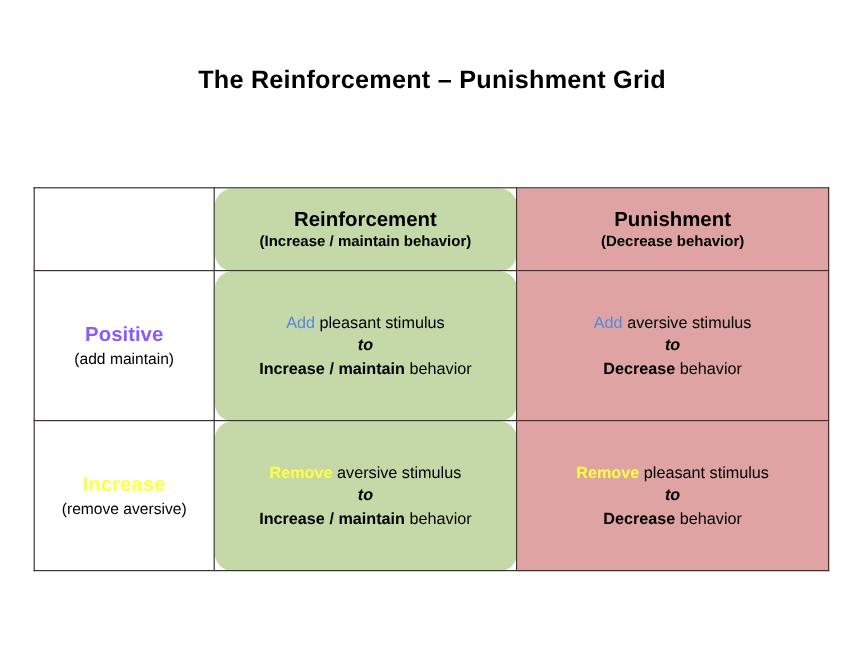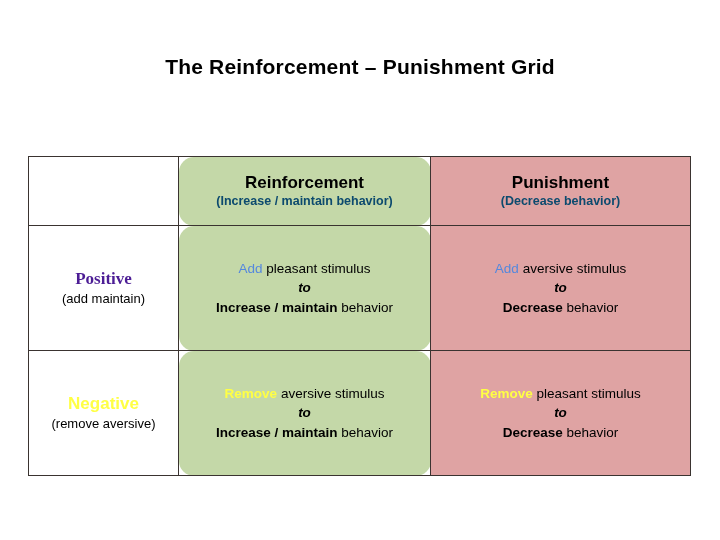--- a/index.html
+++ b/index.html
@@ -79,31 +79,31 @@
   
   .head-title {
     font-size: 17px;
     font-weight: bold;
     color: #000000;
     line-height: 1.15;
   }
   .head-sub {
     font-size: 12.5px;
     font-weight: bold;
-    color: #0c4a6e;
+    color: #000000;
     line-height: 1.2;
     margin-top: 1px;
   }
 
   .rl-main {
     font-size: 17px;
     font-weight: bold;
     line-height: 1.2;
   }
-  .rl-main.blue   { color: #4c1d95; font-family: Liberation Serif, serif; }
+  .rl-main.blue   { color: #8b5cf6; }
   .rl-main.yellow { color: #ffff44; }
   .rl-sub {
     font-size: 13px;
     color: #000000;
     line-height: 1.25;
     margin-top: 1px;
   }
 
   .cell-body {
     font-size: 13.5px;
@@ -191,21 +191,21 @@
               </span>
               <span class="line">
                 <span class="effect-strong">Decrease</span><span class="effect-tail"> </span><span class="effect-tail">behavior</span>
               </span>
             </div>
           </td>
         </tr>
 
         <tr class="row-body">
           <td class="row-label">
-            <div class="rl-main yellow">Negative</div>
+            <div class="rl-main yellow">Increase</div>
             <div class="rl-sub">(remove aversive)</div>
           </td>
 
           <td class="green">
             <div class="cell-body">
               <span class="line">
                 <span class="lead-remove">Remove</span><span class="rest"> </span><span class="rest">aversive stimulus</span>
               </span>
               <span class="line">
                 <span class="to-word">to</span>

